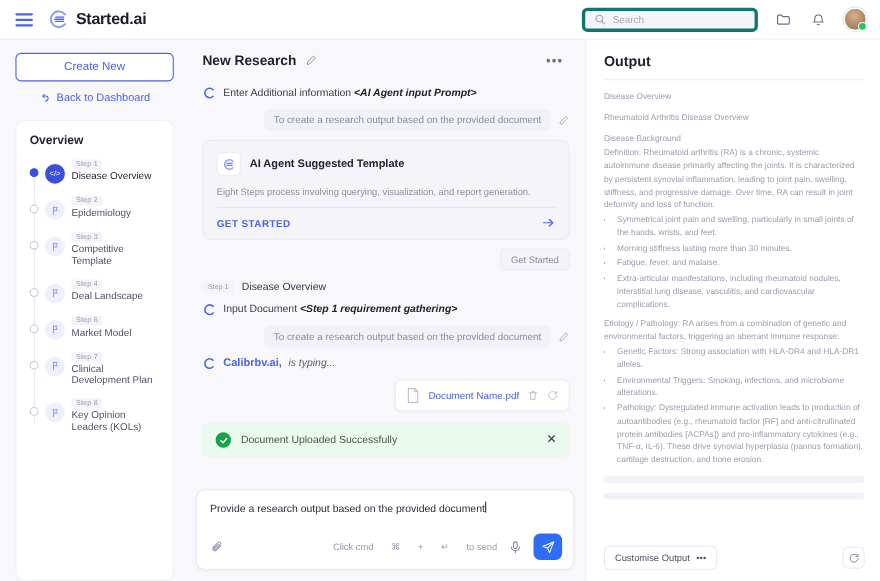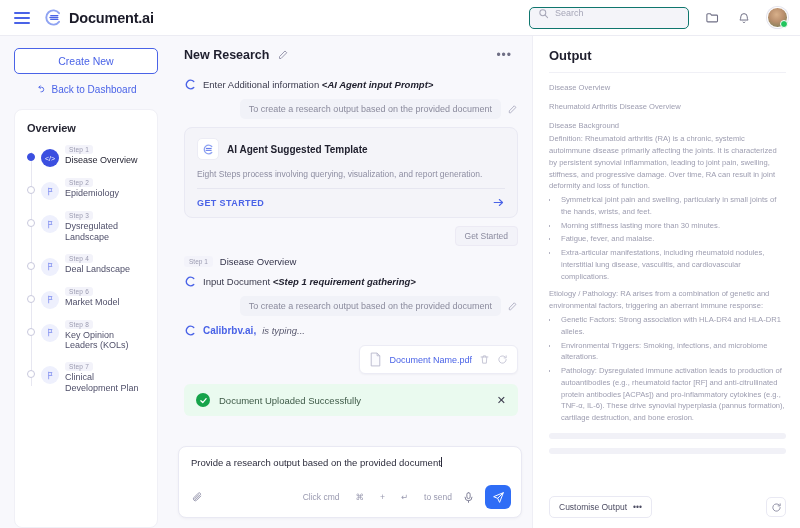--- a/index.html
+++ b/index.html
@@ -22,22 +22,22 @@
   }
   .hamburger { width: 16px; height: 12px; display: flex; flex-direction: column; justify-content: space-between; cursor: pointer; }
   .hamburger i { display: block; height: 2px; background: #4a63e7; border-radius: 2px; }
   .hamburger i:nth-child(2) { width: 100%; }
   .brand { display: flex; align-items: center; gap: 6px; margin-left: 14px; }
   .brand-logo { width: 19px; height: 19px; position: relative; }
   .brand-name { font-size: 14.5px; font-weight: 700; letter-spacing: -0.2px; color: #1b1b28; }
   .topbar-right { margin-left: auto; display: flex; align-items: center; gap: 14px; }
   .search-box {
     width: 160px; height: 22px; background: #f4f4f9;
-    border: 1px solid #0f766e; border-radius: 5px;
-    display: flex; align-items: flex-start; gap: 6px; padding: 0 8px;
+    border: 3px solid #0f766e; border-radius: 5px;
+    display: flex; align-items: center; gap: 6px; padding: 0 8px;
   }
   .search-box input {
     border: 0; outline: 0; background: transparent;
     font-family: inherit; font-size: 9px; color: #6b6b7d; width: 100%;
   }
   .search-box input::placeholder { color: #a7a7b8; }
   .icon-btn { width: 18px; height: 18px; display: flex; align-items: center; justify-content: center; cursor: pointer; }
   .avatar {
     width: 21px; height: 21px; border-radius: 50%;
     background: radial-gradient(circle at 45% 35%, #d8b08a 0%, #b98f6d 45%, #6a7a52 100%);
@@ -222,21 +222,21 @@
       </div>
     <div class="brand">
       <span class="brand-logo">
         <svg width="19" height="19" viewBox="0 0 24 24">
           <path d="M19 6.5A9 9 0 1 0 19 17.5" fill="none" stroke="#8fa3f2" stroke-width="2.4" stroke-linecap="round"></path>
           <path d="M8.5 9.5h9" stroke="#4a63e7" stroke-width="1.6" stroke-linecap="round"></path>
           <path d="M7.5 12h10" stroke="#4a63e7" stroke-width="1.6" stroke-linecap="round"></path>
           <path d="M8.5 14.5h9" stroke="#4a63e7" stroke-width="1.6" stroke-linecap="round"></path>
         </svg>
       </span>
-      <span class="brand-name">Document.ai</span>
+      <span class="brand-name">Started.ai</span>
     </div>
     <div class="topbar-right">
       <div class="search-box">
         <span>
           <svg width="11" height="11" viewBox="0 0 24 24" fill="none" stroke="#a7a7b8" stroke-width="2.2">
             <circle cx="10.5" cy="10.5" r="6.5"></circle>
               <path d="M15.5 15.5 21 21" stroke-linecap="round"></path>
           </svg>
         </span>
         <input placeholder="Search" style="">
@@ -300,21 +300,21 @@
           <div class="step">
             <span class="step-dot"></span>
             <span class="step-badge">
               <svg width="9" height="9" viewBox="0 0 24 24" fill="none" stroke="#8d9bf0" stroke-width="2.4" stroke-linecap="round">
                   <path d="M7 3v18"></path>
                   <path d="M7 4h9l-2.5 4L16 12H7"></path>
                 </svg>
             </span>
             <span class="step-text">
               <span class="step-num">Step 3</span>
-              <span class="step-label">Dysregulated Landscape</span>
+              <span class="step-label">Competitive Template</span>
             </span>
           </div>
 
           <div class="step">
             <span class="step-dot"></span>
             <span class="step-badge">
               <svg width="9" height="9" viewBox="0 0 24 24" fill="none" stroke="#8d9bf0" stroke-width="2.4" stroke-linecap="round">
                   <path d="M7 3v18"></path>
                   <path d="M7 4h9l-2.5 4L16 12H7"></path>
                 </svg>
@@ -342,36 +342,36 @@
 
           <div class="step">
             <span class="step-dot"></span>
             <span class="step-badge">
               <svg width="9" height="9" viewBox="0 0 24 24" fill="none" stroke="#8d9bf0" stroke-width="2.4" stroke-linecap="round">
                   <path d="M7 3v18"></path>
                   <path d="M7 4h9l-2.5 4L16 12H7"></path>
                 </svg>
             </span>
             <span class="step-text">
-              <span class="step-num">Step 8</span>
-              <span class="step-label">Key Opinion Leaders (KOLs)</span>
+              <span class="step-num">Step 7</span>
+              <span class="step-label">Clinical Development Plan</span>
             </span>
           </div>
 
           <div class="step">
             <span class="step-dot"></span>
             <span class="step-badge">
               <svg width="9" height="9" viewBox="0 0 24 24" fill="none" stroke="#8d9bf0" stroke-width="2.4" stroke-linecap="round">
                   <path d="M7 3v18"></path>
                   <path d="M7 4h9l-2.5 4L16 12H7"></path>
                 </svg>
             </span>
             <span class="step-text">
-              <span class="step-num">Step 7</span>
-              <span class="step-label">Clinical Development Plan</span>
+              <span class="step-num">Step 8</span>
+              <span class="step-label">Key Opinion Leaders (KOLs)</span>
             </span>
           </div>
 
         </div>
       </div>
     </div>
 
     <div class="center">
       <div class="center-head">
         <span class="center-title">New Research</span>

